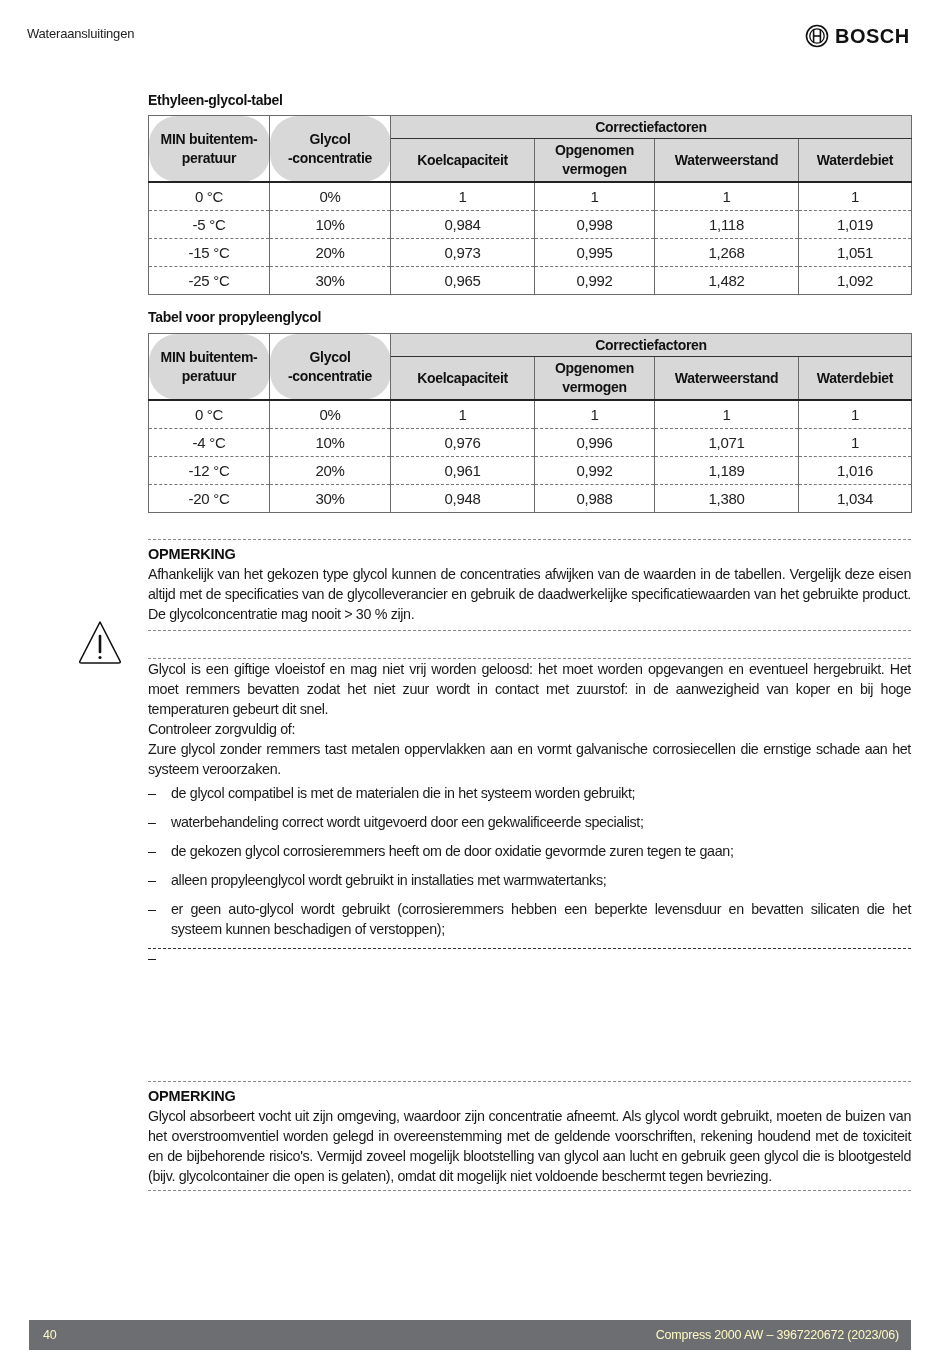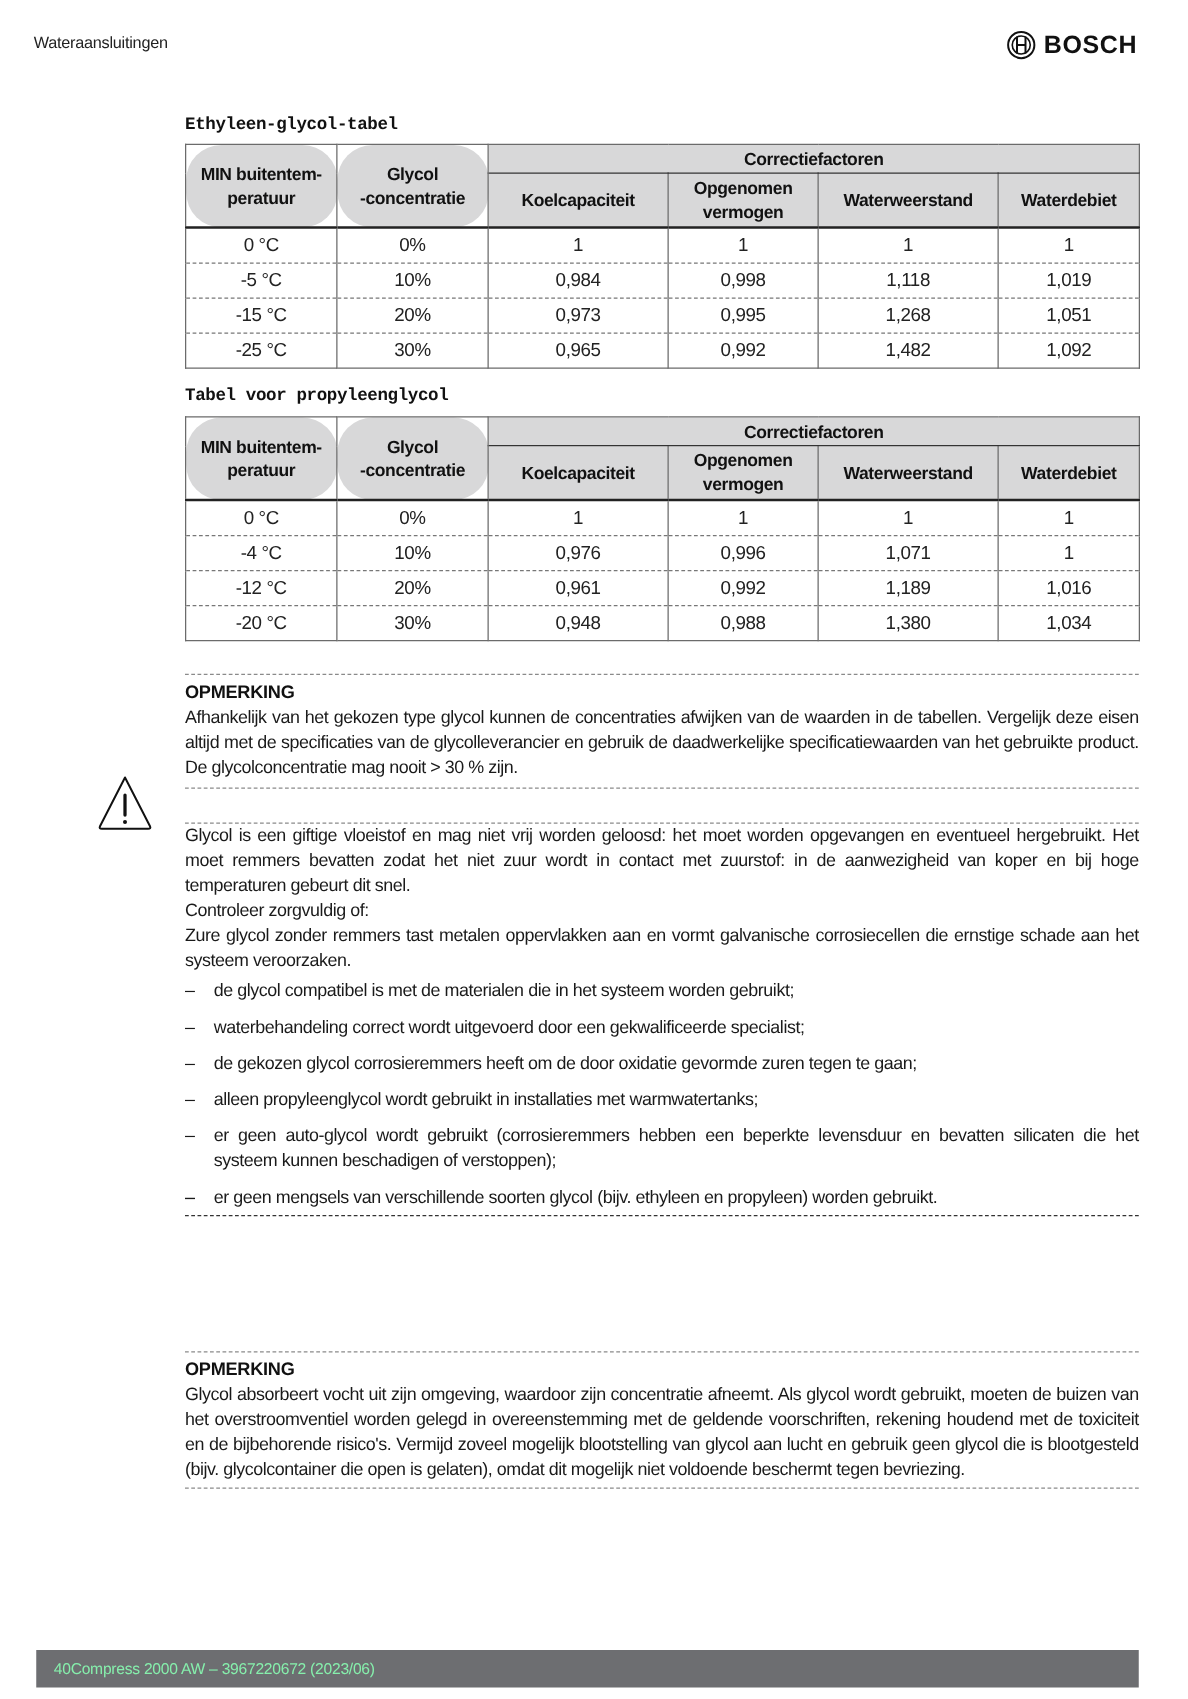--- a/index.html
+++ b/index.html
@@ -15,21 +15,21 @@
     position: absolute; left: 805px; top: 24px; display: flex; align-items: center; gap: 6px;
   }
   .logo svg { display: block; }
   .logo-text {
     font-family: "Liberation Sans", sans-serif; font-weight: bold; font-size: 20px; letter-spacing: 0.5px; color: #111;
   }
 
   .content { position: absolute; left: 148px; width: 762px; }
 
   .table-title {
-    font-weight: bold; font-size: 14px; letter-spacing: -0.3px; margin: 0; color: #111; font-family: Liberation Mono, monospace;
+    font-weight: bold; font-size: 14px; letter-spacing: -0.3px; margin: 0; color: #111;
   }
   table.data {
     border-collapse: collapse; width: 763px; table-layout: fixed;
     font-size: 15px;
   }
   table.data th, table.data td {
     border-left: 1px solid #6b6b6b; border-right: 1px solid #6b6b6b;
     text-align: center; padding: 0;
   }
   table.data thead th {
@@ -61,22 +61,22 @@
 
   #note1 { top: 539px; }
   #note1 .body { padding-bottom: 6px; }
   #note2 { top: 658px; }
   #note3 { top: 1081px; }
 
   .warn-icon { position: absolute; left: 77px; top: 619px; width: 46px; height: 46px; }
 
   .footer {
     position: absolute; left: 29px; top: 1320px; width: 882px; height: 30px;
-    background: #6d6e71; color: #86efac; font-size: 12.5px;
-    display: flex; align-items: center; 
+    background: #6d6e71; color: #fef9c3; font-size: 12.5px;
+    display: flex; align-items: center; justify-content: space-between;
     padding: 0 12px 0 14px; box-sizing: border-box; letter-spacing: -0.2px;
   }
 </style>
 </head>
 <body>
 
 <div class="header-section">Wateraansluitingen</div>
 <div class="logo">
   <svg width="24" height="24" viewBox="0 0 24 24">
     <circle cx="12" cy="12" r="10.5" fill="none" stroke="#111" stroke-width="1.6"></circle>
@@ -238,21 +238,21 @@
   <p>Glycol is een giftige vloeistof en mag niet vrij worden geloosd: het moet worden opgevangen en eventueel hergebruikt. Het moet remmers bevatten zodat het niet zuur wordt in contact met zuurstof: in de aanwezigheid van koper en bij hoge temperaturen gebeurt dit snel.</p>
   <p>Controleer zorgvuldig of:</p>
   <p>Zure glycol zonder remmers tast metalen oppervlakken aan en vormt galvanische corrosiecellen die ernstige schade aan het systeem veroorzaken.</p>
   <ul>
     <li><span class="dash">–</span><span>de glycol compatibel is met de materialen die in het systeem worden gebruikt;</span></li>
     <li><span class="dash">–</span><span>waterbehandeling correct wordt uitgevoerd door een gekwalificeerde specialist;</span></li>
     <li><span class="dash">–</span><span>de gekozen glycol corrosieremmers heeft om de door oxidatie gevormde zuren tegen te gaan;</span></li>
     <li><span class="dash">–</span><span>alleen propyleenglycol wordt gebruikt in installaties met warmwatertanks;</span></li>
     <li><span class="dash">–</span><span>er geen auto-glycol wordt gebruikt (corrosieremmers hebben een beperkte levensduur en bevatten silicaten die het systeem kunnen beschadigen of verstoppen);</span></li>
     <li><span class="dash">–</span></li>
-    <li style="margin-bottom:4px"><span class="dash">–</span><span>er geen mengsels van verschillende soorten glycol (bijv. ethyleen en propyleen) worden gebruikt.</span></li>
+    <li style="margin-bottom:4px"><span class="dash">–</span></li>
   </ul>
   <div class="sep dark"></div>
 </div>
 
 <div class="note" id="note3">
   <div class="sep"></div>
   <h4>OPMERKING</h4>
   <p style="padding-bottom:4px">Glycol absorbeert vocht uit zijn omgeving, waardoor zijn concentratie afneemt. Als glycol wordt gebruikt, moeten de buizen van het overstroomventiel worden gelegd in overeenstemming met de geldende voorschriften, rekening houdend met de toxiciteit en de bijbehorende risico's. Vermijd zoveel mogelijk blootstelling van glycol aan lucht en gebruik geen glycol die is blootgesteld (bijv. glycolcontainer die open is gelaten), omdat dit mogelijk niet voldoende beschermt tegen bevriezing.</p>
   <div class="sep"></div>
 </div>

